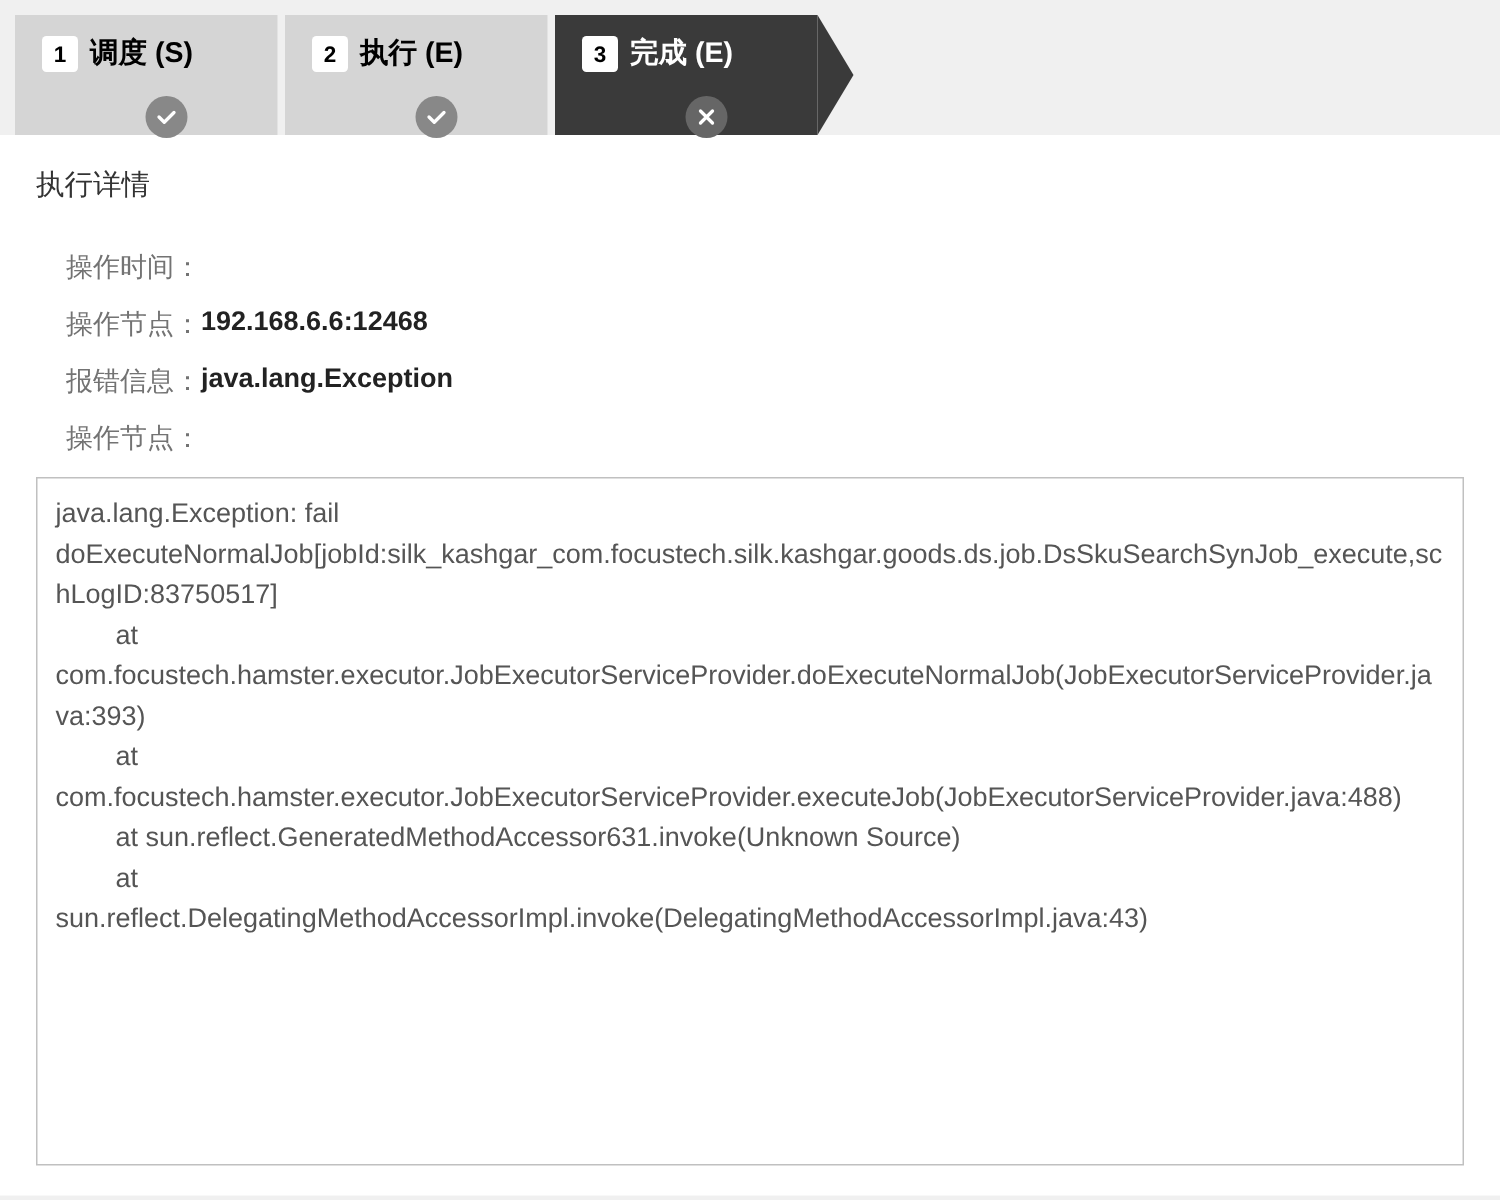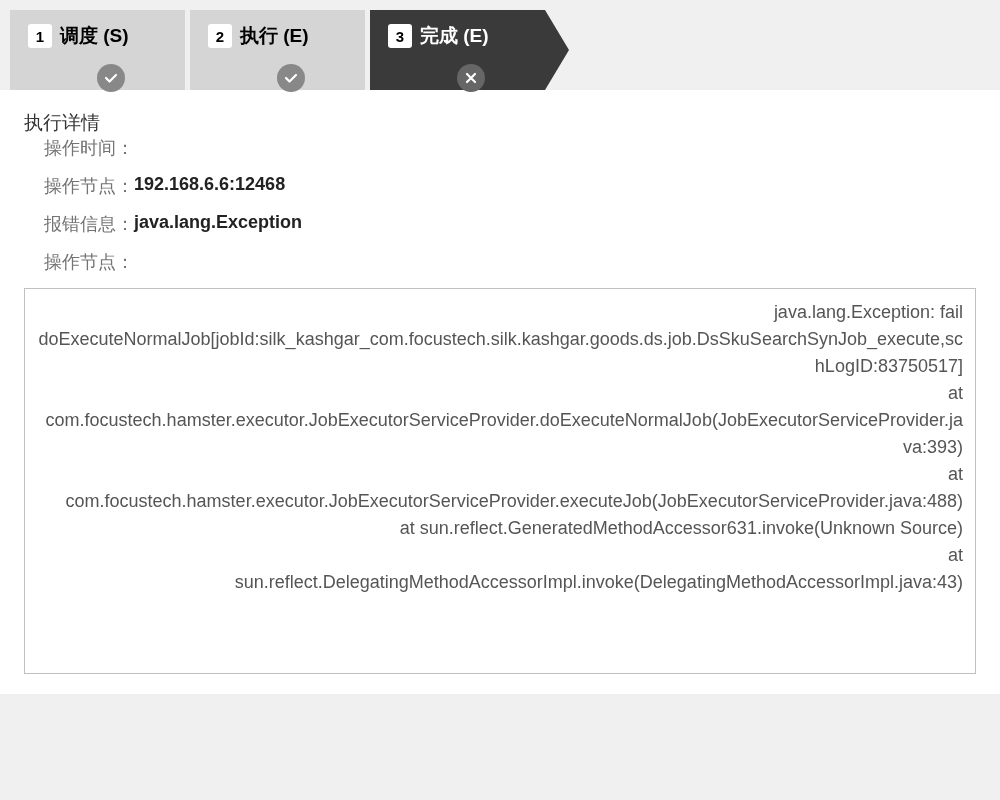--- a/index.html
+++ b/index.html
@@ -80,20 +80,21 @@
     .tab-icon.error {
       background: #666;
     }
     .content {
       background: #fff;
       padding: 20px 24px;
     }
     .section-title {
       font-size: 19px;
       color: #333;
+      margin-bottom: 30px;
       font-weight: 400;
     }
     .detail-row {
       display: flex;
       margin-bottom: 14px;
       font-size: 18px;
     }
     .detail-label {
       color: #737373;
       min-width: 110px;
@@ -102,29 +103,28 @@
     }
     .detail-value {
       font-weight: bold;
       color: #222;
     }
     .error-box {
       border: 1px solid #c0c0c0;
       background: #fff;
       padding: 10px 12px;
       margin-top: 6px;
-      height: 386px;
+      height: 459px;
       overflow-y: scroll;
       font-size: 18px;
       line-height: 1.5;
       color: #555;
       font-family: "Microsoft YaHei", Arial, sans-serif;
       white-space: pre-wrap;
       word-break: break-all;
-      text-align: right;
     }
     .error-box::-webkit-scrollbar {
       width: 14px;
     }
     .error-box::-webkit-scrollbar-track {
       background: #f0f0f0;
     }
     .error-box::-webkit-scrollbar-thumb {
       background: #b0b0b0;
       border-radius: 2px;

